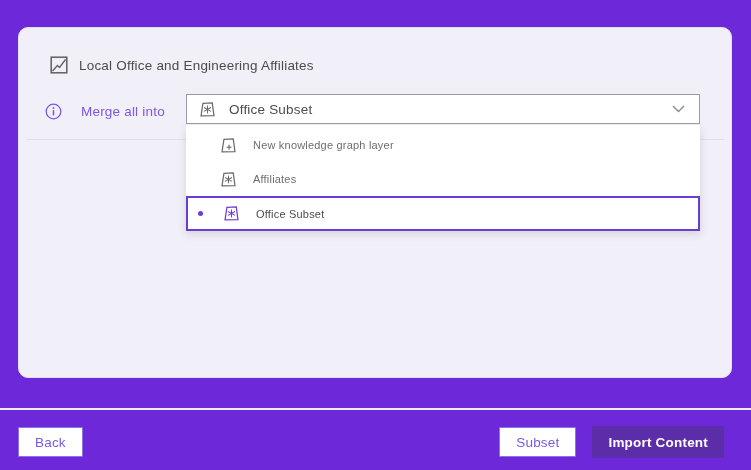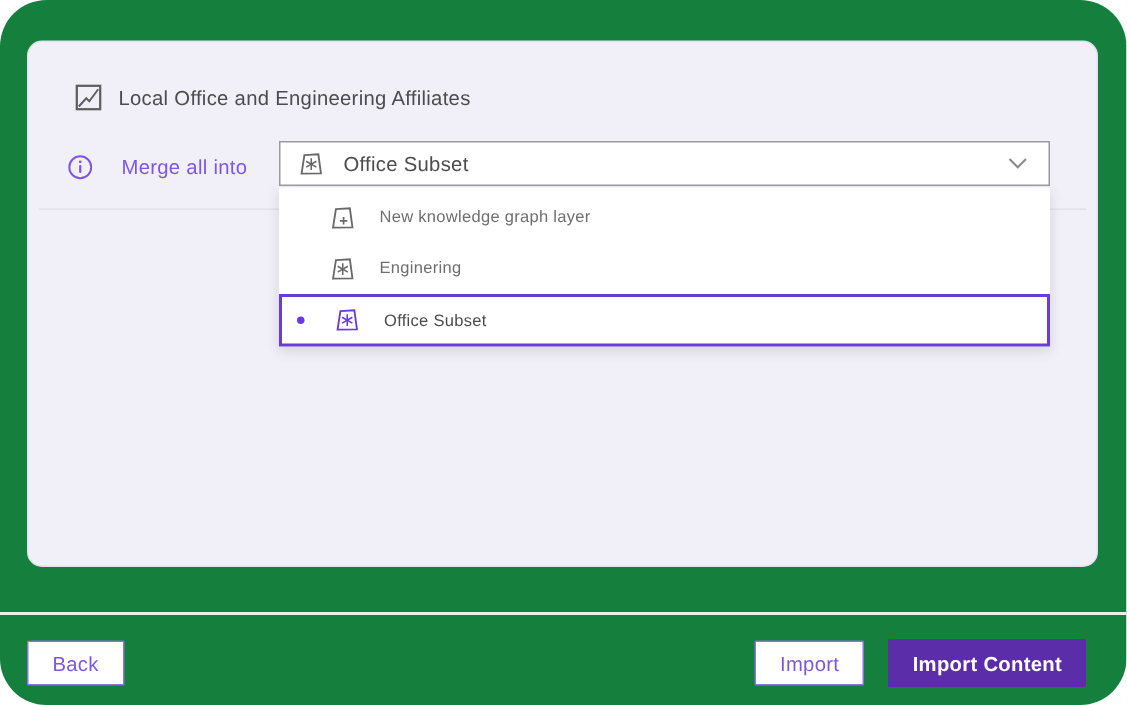--- a/index.html
+++ b/index.html
@@ -10,21 +10,21 @@
     --panel-border:#E3E1F0;
     --text-dark:#4C4C4C;
     --text-gray:#6E6E6E;
     --select-border:#9B9AA3;
     --divider:#E1E0E8;
     --footer-divider:#ECECEC;
   }
   *{margin:0;padding:0;box-sizing:border-box;}
   html,body{width:751px;height:470px;background:#ffffff;
     font-family:"Liberation Sans","DejaVu Sans",sans-serif;overflow:hidden;}
-  .screen{position:relative;width:751px;height:470px;background:#15803d;border-radius:31px;}
+  .screen{position:relative;width:751px;height:470px;background:#6d28d9;}
 
   
   .panel{position:absolute;left:18px;top:27px;width:714px;height:351px;
     background:var(--panel-bg);border:1px solid var(--panel-border);border-radius:10px;}
   .source-row{position:absolute;left:31px;top:19px;display:flex;align-items:center;gap:11px;height:36px;}
   .merge-row{position:absolute;left:26px;top:66px;display:flex;align-items:center;gap:19px;height:34px;}
   .source-label{font-size:13.5px;color:var(--text-dark);letter-spacing:.2px;}
   .merge-label{font-size:13.5px;font-weight:normal;color:var(--accent);letter-spacing:.2px;}
   .panel-divider{position:absolute;left:7px;right:7px;top:111px;height:1px;background:var(--divider);}
 
@@ -125,21 +125,21 @@
       <span class="icon">
         <svg width="19" height="19" viewBox="0 0 20 20" fill="none" stroke="#6A6A6A">
           <path d="M5.2 3.6 L15 3 L16.8 16.4 L3.2 16.6 Z" stroke-width="1.3"></path>
           <g stroke-width="1.1">
             <path d="M10 5.8 V14"></path>
             <path d="M6.4 7.9 L13.6 12"></path>
             <path d="M13.6 7.9 L6.4 12"></path>
           </g>
         </svg>
       </span>
-      <span>Enginering</span>
+      <span>Affiliates</span>
     </div>
 
     <div class="menu-item selected">
       <span class="dot"></span>
       <span class="icon">
         <svg width="19" height="19" viewBox="0 0 20 20" fill="none" stroke="#6B3BD6">
           <path d="M5.2 3.6 L15 3 L16.8 16.4 L3.2 16.6 Z" stroke-width="1.3"></path>
           <g stroke-width="1.1">
             <path d="M10 5.8 V14"></path>
             <path d="M6.4 7.9 L13.6 12"></path>
@@ -148,18 +148,18 @@
         </svg>
       </span>
       <span>Office Subset</span>
     </div>
   </div>
 
   <div class="footer-divider"></div>
   <footer class="footer">
     <button class="btn btn-outline">Back</button>
     <div class="footer-right">
-      <button class="btn btn-outline">Import</button>
+      <button class="btn btn-outline">Subset</button>
       <button class="btn btn-primary">Import Content</button>
     </div>
   </footer>
 
 </div>
 
 </body></html>

